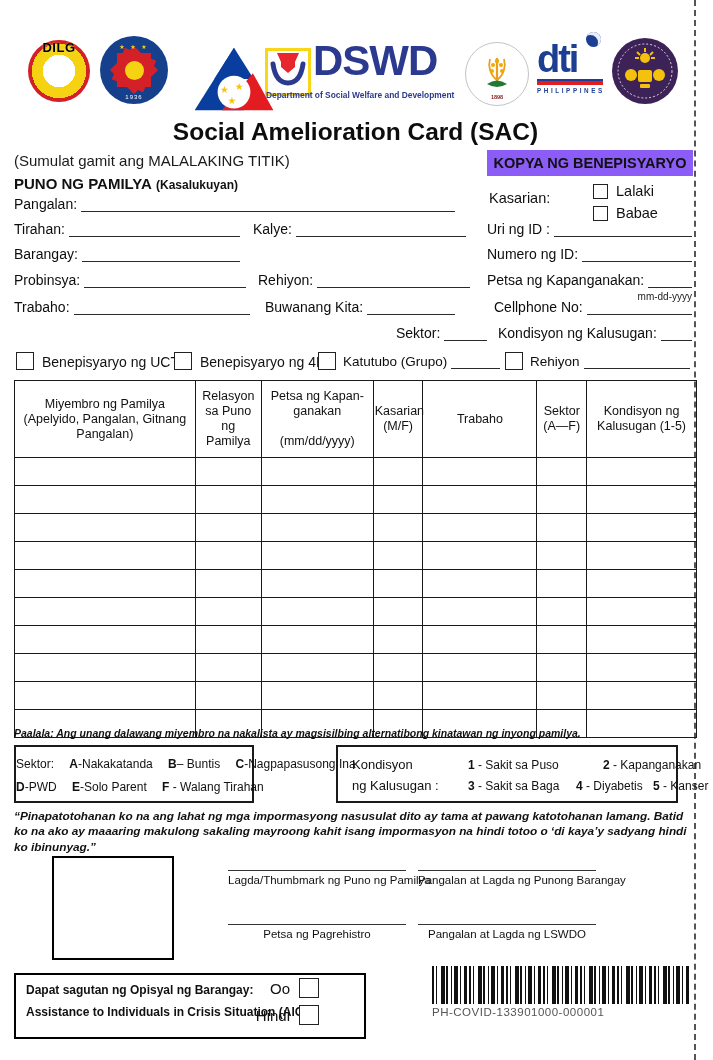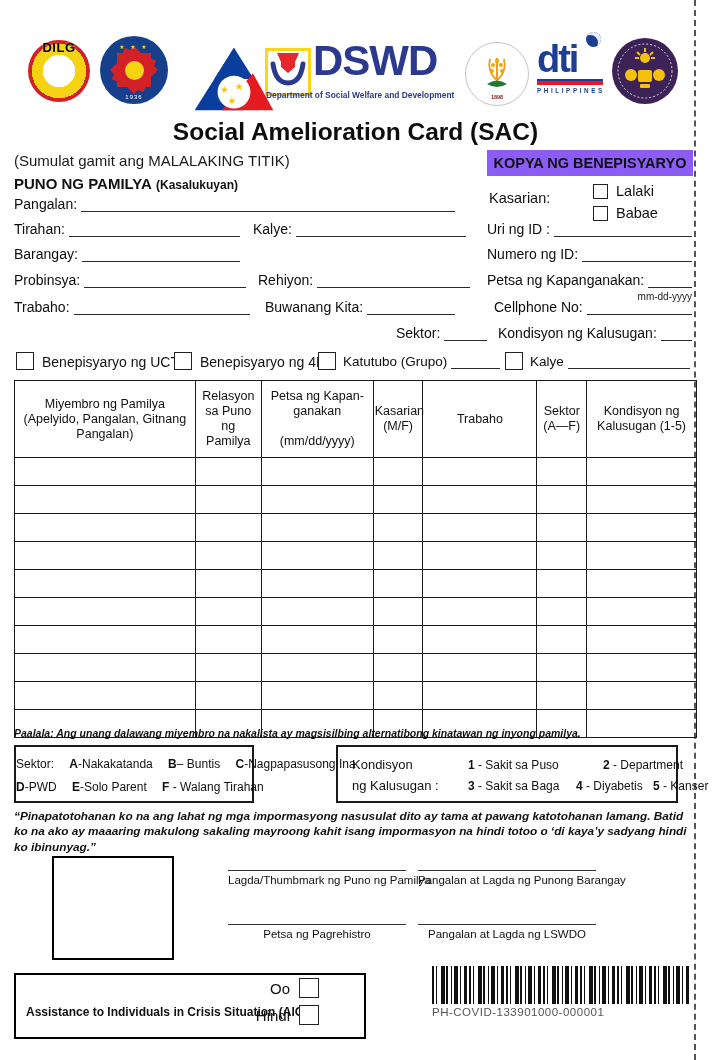--- a/index.html
+++ b/index.html
@@ -255,21 +255,21 @@
   <span class="abs cblbl" style="left:200px;top:354px">Benepisyaryo ng 4Ps</span>
 
   <div class="abs cb md" style="left:318px;top:352px"></div>
   <div class="abs field" style="left:343px;top:351px;width:157px;height:18px">
     <span class="lbl" style="font-size:13.5px">Katutubo (Grupo)</span>
       <span class="line"></span>
   </div>
 
   <div class="abs cb md" style="left:505px;top:352px"></div>
   <div class="abs field" style="left:530px;top:351px;width:160px;height:18px">
-    <span class="lbl" style="font-size:13.5px">Kalye</span>
+    <span class="lbl" style="font-size:13.5px">Rehiyon</span>
       <span class="line"></span>
   </div>
 
   <table class="fam">
     <colgroup>
       <col style="width:26.5%">
         <col style="width:9.7%">
         <col style="width:16.4%">
       <col style="width:7.3%">
         <col style="width:16.7%">
@@ -404,21 +404,21 @@
       <span><b>D</b><span>-PWD</span></span>
       <span class="lg-item"><b>E</b><span>-Solo Parent</span></span>
       <span class="lg-item"><b>F</b><span> - Walang Tirahan</span></span>
     </div>
   </div>
 
   <div class="abs legendbox" style="left:336px;top:745px;width:342px;height:58px">
     <span class="lg-line kond-label" style="left:14px;top:10px">Kondisyon</span>
     <span class="lg-line kond-label" style="left:14px;top:31px">ng Kalusugan :</span>
     <span class="lg-line" style="left:130px;top:11px"><b>1</b><span> - Sakit sa Puso</span></span>
-    <span class="lg-line" style="left:265px;top:11px"><b>2</b><span> - Department</span></span>
+    <span class="lg-line" style="left:265px;top:11px"><b>2</b><span> - Kapanganakan</span></span>
     <span class="lg-line" style="left:130px;top:32px"><b>3</b><span> - Sakit sa Baga</span></span>
     <span class="lg-line" style="left:238px;top:32px"><b>4</b><span> - Diyabetis</span></span>
     <span class="lg-line" style="left:315px;top:32px"><b>5</b><span> - Kanser</span></span>
   </div>
 
   <div class="abs cert">“Pinapatotohanan ko na ang lahat ng mga impormasyong nasusulat dito ay tama at pawang katotohanan lamang. Batid ko na ako ay maaaring makulong sakaling mayroong kahit isang impormasyon na hindi totoo o ‘di kaya’y sadyang hindi ko ibinunyag.”</div>
 
   <div class="abs thumbbox"></div>
 
   <div class="sig" style="left:228px;top:870px">
@@ -432,20 +432,21 @@
   <div class="sig" style="left:228px;top:924px">
     <div class="sig-line"></div>
     <div class="sig-lbl">Petsa ng Pagrehistro</div>
   </div>
   <div class="sig" style="left:418px;top:924px">
     <div class="sig-line"></div>
     <div class="sig-lbl">Pangalan at Lagda ng LSWDO</div>
   </div>
 
   <div class="abs officialbox"></div>
+  <span class="abs ob-line1">Dapat sagutan ng Opisyal ng Barangay:</span>
   <span class="abs ob-line2">Assistance to Individuals in Crisis Situation (AICS)</span>
   <span class="abs yn" style="left:245px;top:980px">Oo</span>
   <div class="abs cb lg" style="left:299px;top:978px"></div>
   <span class="abs yn" style="left:245px;top:1007px">Hindi</span>
   <div class="abs cb lg" style="left:299px;top:1005px"></div>
 
   <div class="abs barcode"></div>
   <div class="abs bc-text">PH-COVID-133901000-000001</div>
 </div>
 

